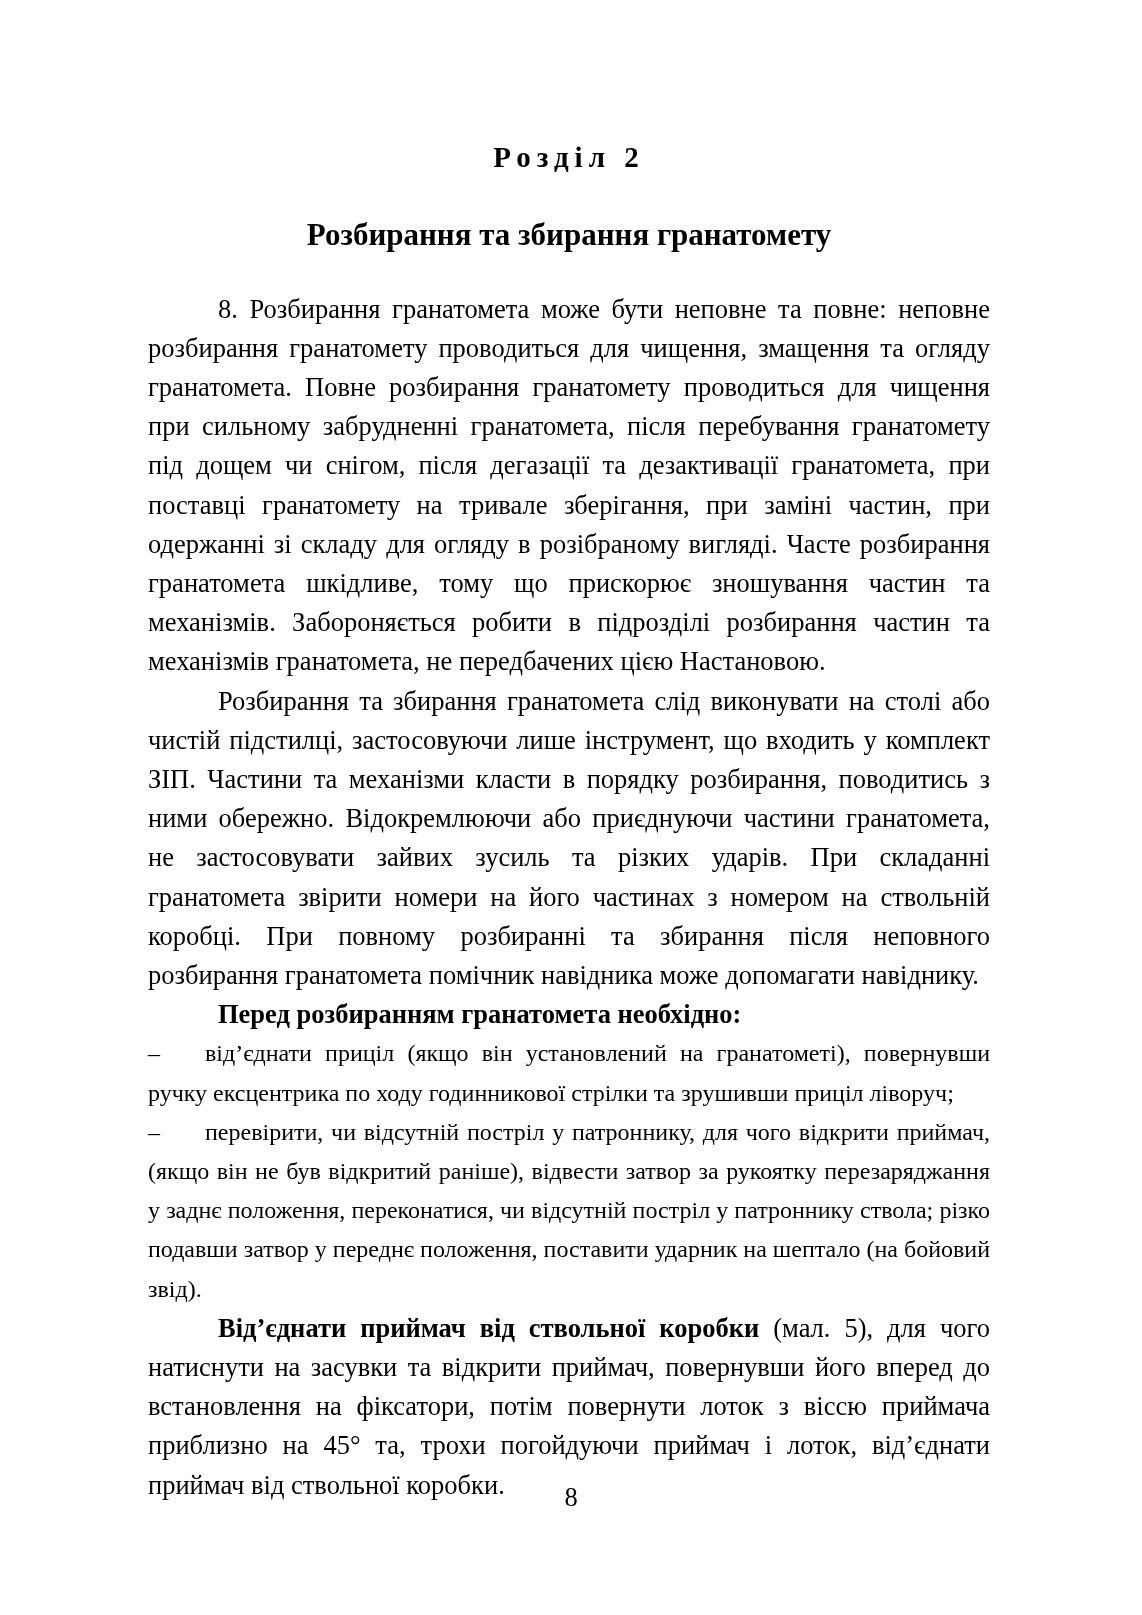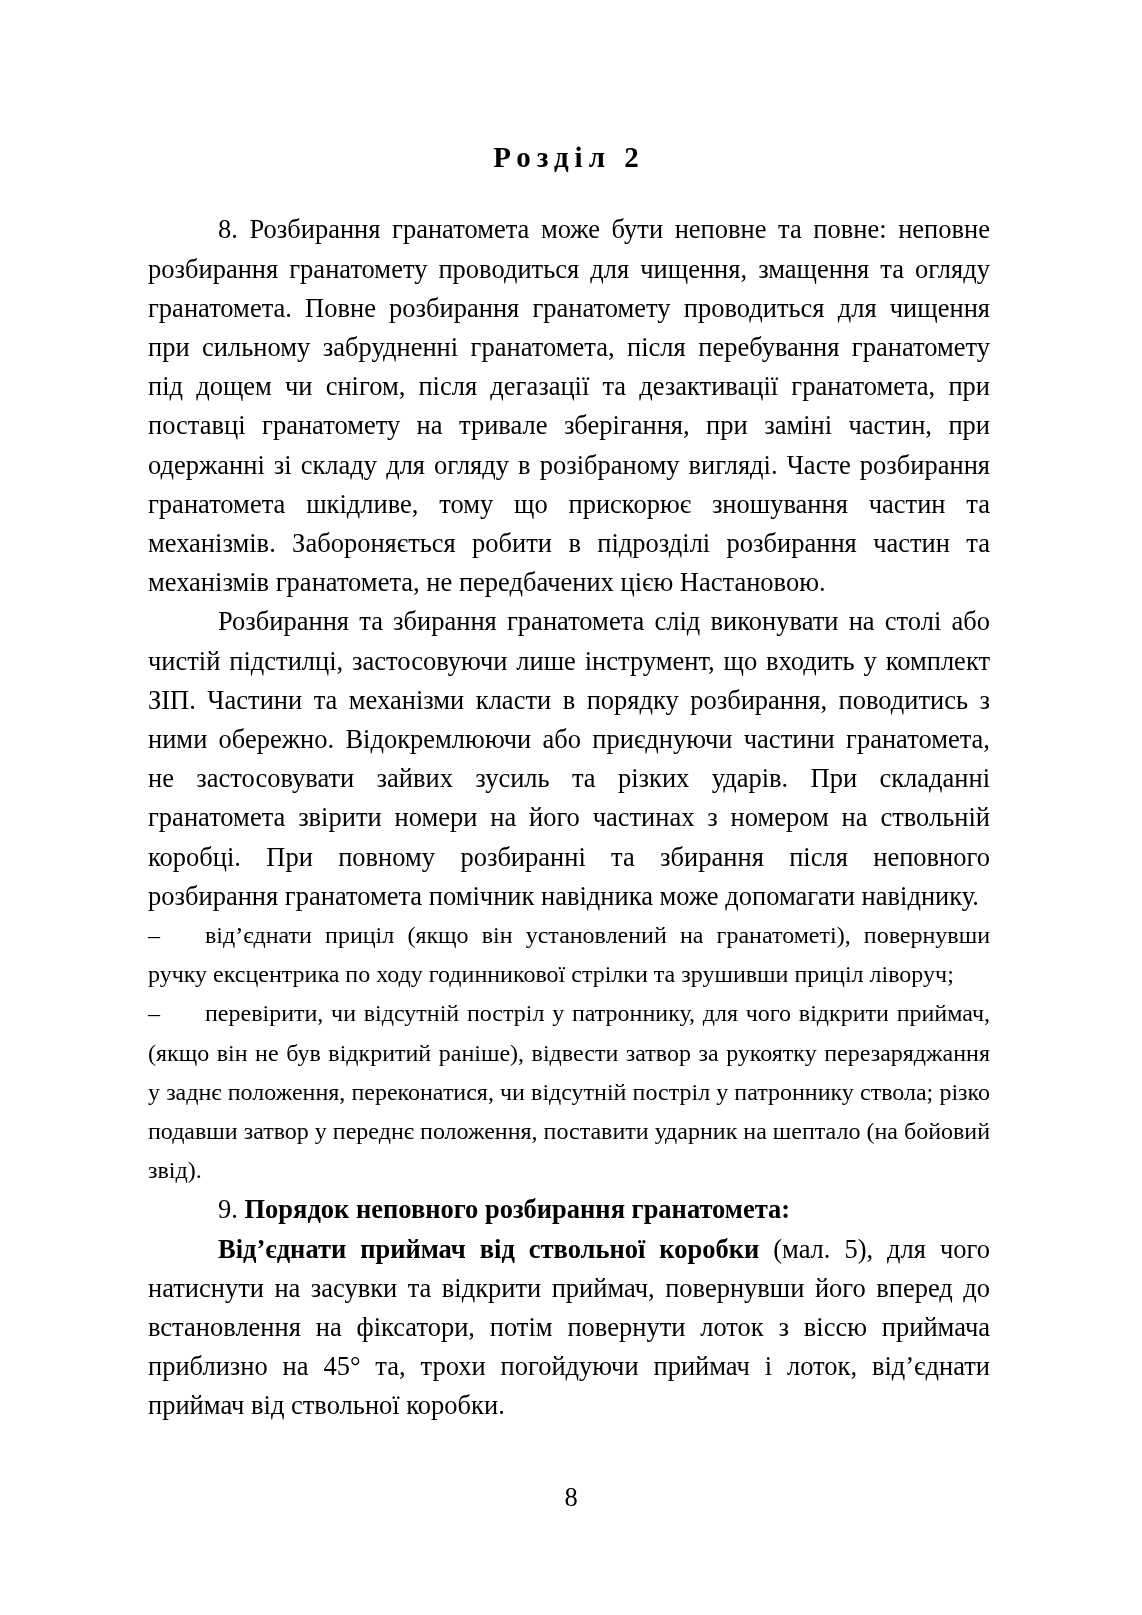--- a/index.html
+++ b/index.html
@@ -117,34 +117,35 @@
 </style>
 </head>
 <body>
 
 <div id="page">
 
   <div class="content">
 
     <div class="chapter-label">Розділ 2</div>
 
+    <div class="chapter-title">Розбирання та збирання гранатомету</div>
 
     <div class="body-block">
 
       <p class="para">8. Розбирання гранатомета може бути неповне та повне: неповне розбирання гранатомету проводиться для чищення, змащення та огляду гранатомета. Повне розбирання гранатомету проводиться для чищення при сильному забрудненні гранатомета, після перебування гранатомету під дощем чи снігом, після дегазації та дезактивації гранатомета, при поставці гранатомету на тривале зберігання, при заміні частин, при одержанні зі складу для огляду в розібраному вигляді. Часте розбирання гранатомета шкідливе, тому що прискорює зношування частин та механізмів. Забороняється робити в підрозділі розбирання частин та механізмів гранатомета, не передбачених цією Настановою.</p>
 
       <p class="para">Розбирання та збирання гранатомета слід виконувати на столі або чистій підстилці, застосовуючи лише інструмент, що входить у комплект ЗІП. Частини та механізми класти в порядку розбирання, поводитись з ними обережно. Відокремлюючи або приєднуючи частини гранатомета, не застосовувати зайвих зусиль та різких ударів. При складанні гранатомета звірити номери на його частинах з номером на ствольній коробці. При повному розбиранні та збирання після неповного розбирання гранатомета помічник навідника може допомагати навіднику.</p>
 
+      <p class="heading-run">Перед розбиранням гранатомета необхідно:</p>
 
       <p class="dash-item"><span class="lead">–</span><span>від’єднати приціл (якщо він установлений на гранатометі), повернувши ручку ексцентрика по ходу годинникової стрілки та зрушивши приціл ліворуч;</span></p>
 
 
       <p class="dash-item"><span class="lead">–</span><span>перевірити, чи відсутній постріл у патроннику, для чого відкрити приймач, (якщо він не був відкритий раніше), відвести затвор за рукоятку перезаряджання у заднє положення, переконатися, чи відсутній постріл у патроннику ствола; різко подавши затвор у переднє положення, поставити ударник на шептало (на бойовий звід).</span></p>
 
-      <p class="mixed"><span>9. </span><span class="b">Порядок неповного розбирання гранатомета:</span></p>
 
       <p class="mixed"><span class="b">Від’єднати приймач від ствольної коробки</span><span> (мал. 5), для чого натиснути на засувки та відкрити приймач, повернувши його вперед до встановлення на фіксатори, потім повернути лоток з віссю приймача приблизно на 45° та, трохи погойдуючи приймач і лоток, від’єднати приймач від ствольної коробки.</span></p>
 
     </div>
   </div>
 
   <div class="page-number">8</div>
 
 </div>
 

